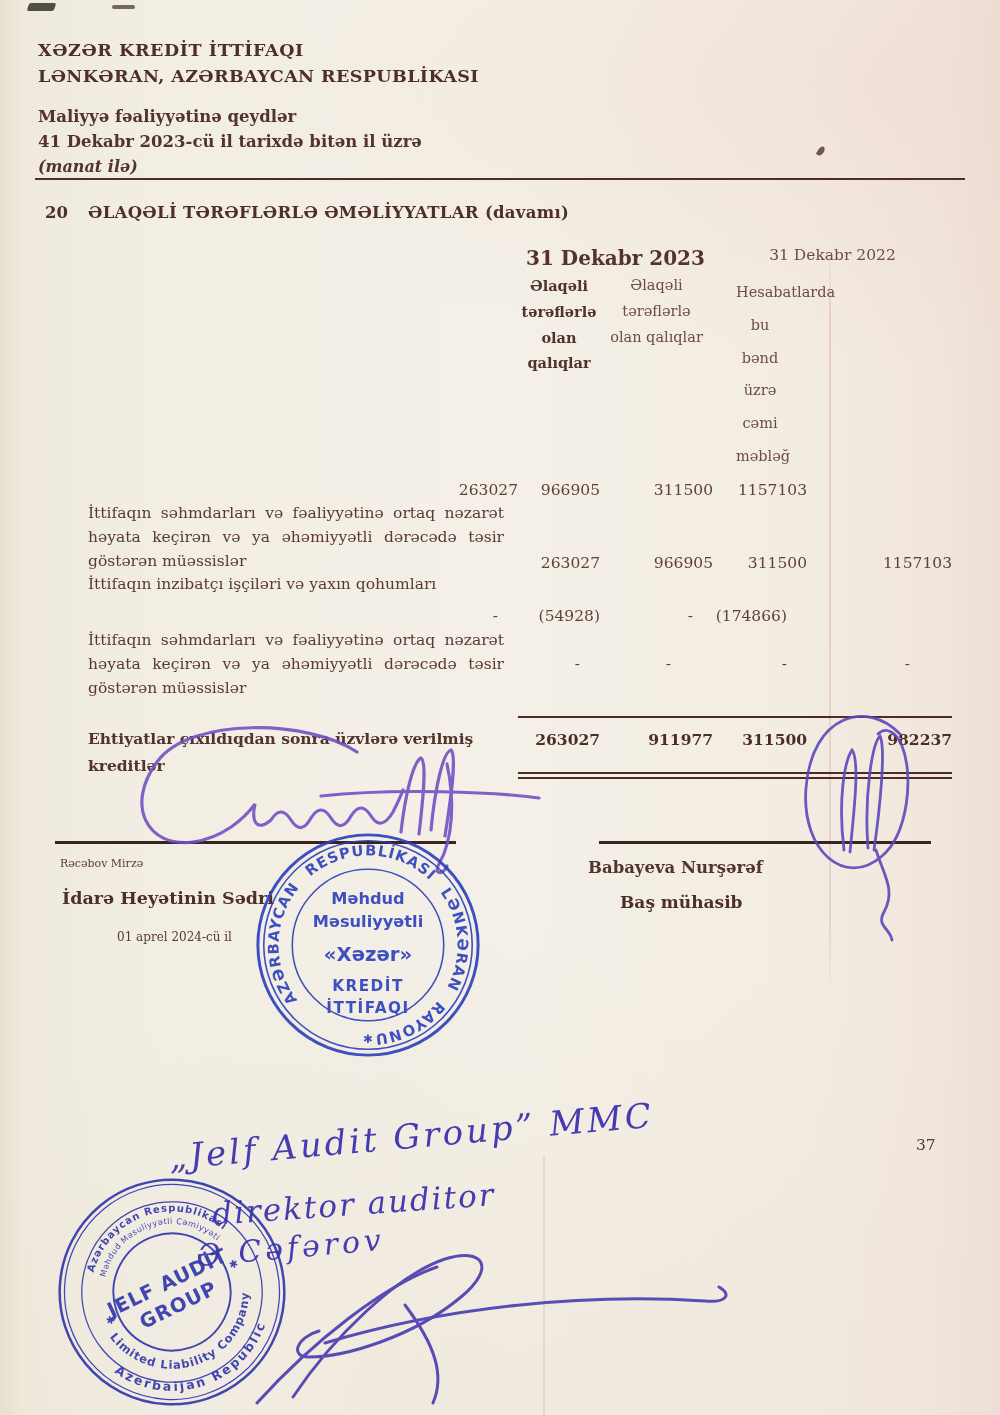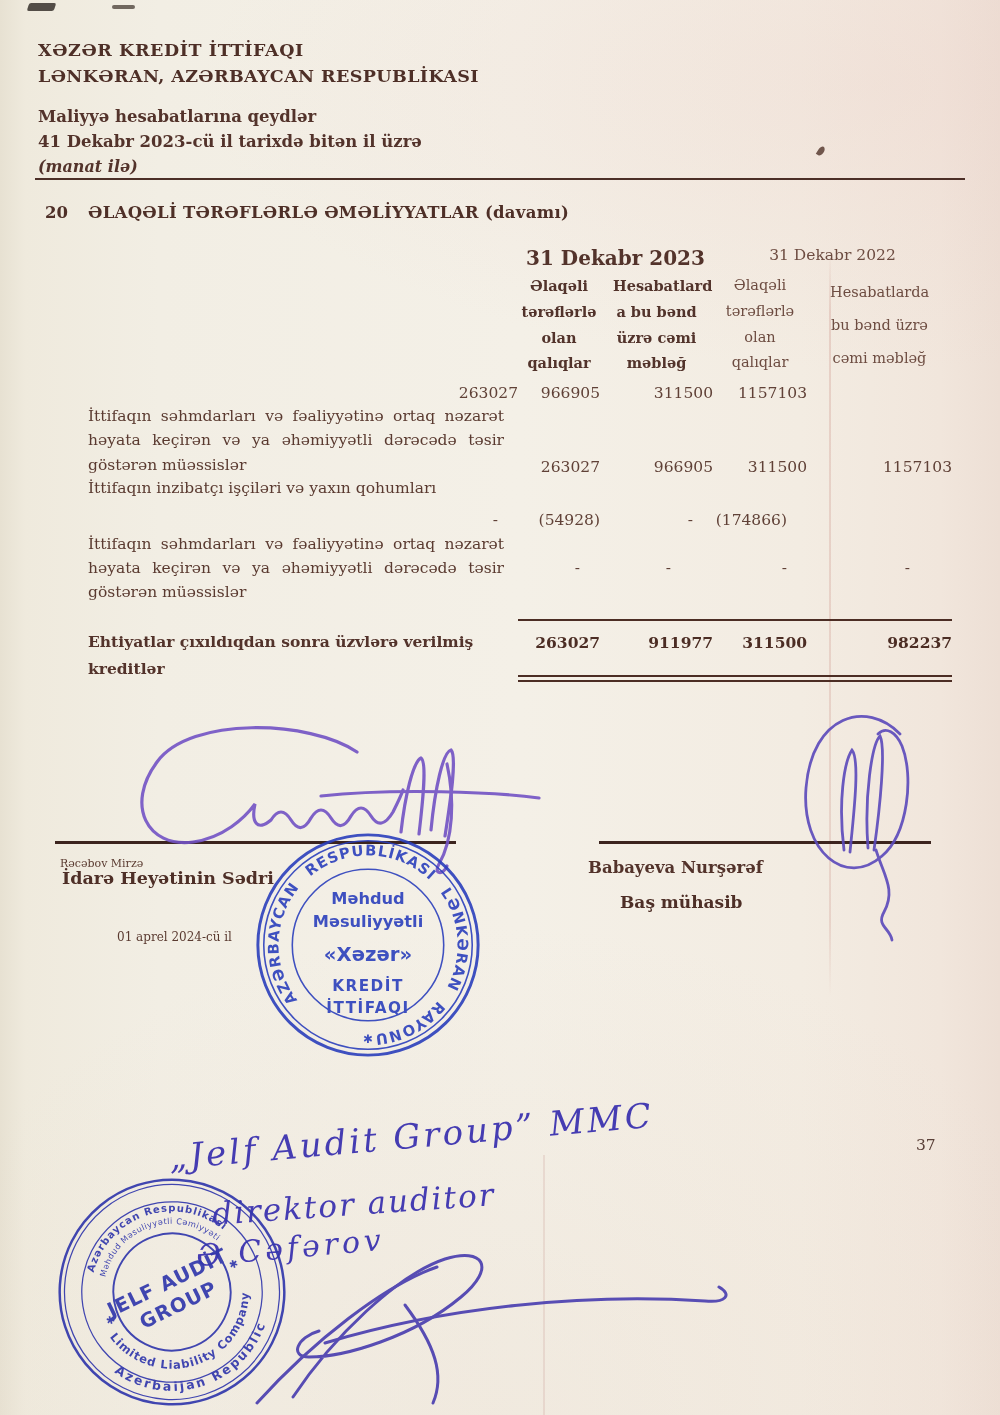--- a/index.html
+++ b/index.html
@@ -59,21 +59,21 @@
   .r6 .lbl { padding-top:9px; line-height:1.75; }
   .tvals { grid-column:2/6; display:grid; grid-template-columns:82px 113px 94px 145px;
            border-top:2.5px solid #4c2d24; border-bottom:7px double #4c2d24;
            padding:12px 0 13px; }
   .tvals .val { font-weight:bold; color:#4c2d24; }
 
   
   .sigline-l { left:55px;  top:841px; width:401px; height:3px; background:#3c241e; }
   .sigline-r { left:599px; top:841px; width:332px; height:3px; background:#3c241e; }
   .name-l  { left:60px;  top:857px; font-size:11px; color:#5a3a30; }
-  .title-l { left:62px;  top:868px; font-size:17.5px; font-weight:bold; color:#4e2f27; }
+  .title-l { left:62px;  top:888px; font-size:17.5px; font-weight:bold; color:#4e2f27; }
   .date-l  { left:117px; top:930px; font-size:12px; color:#5a3a30; }
   .name-r  { left:588px; top:858px; font-size:16.5px; font-weight:bold; color:#53332b; }
   .title-r { left:620px; top:892px; font-size:17px;  font-weight:bold; color:#4e2f27; }
 
   
   .stamp1 { left:250px; top:827px; opacity:.9; }
   .stamp2 { left:52px;  top:1172px; opacity:.92; }
   svg text { font-family:"DejaVu Sans", sans-serif; }
   .s1stroke { fill:none; stroke:#2b3fbc; }
   .s1ring   { font-size:15px; font-weight:bold; letter-spacing:1px; word-spacing:9px; fill:#2b3fbc; }
@@ -115,38 +115,37 @@
 <div class="page">
 
   <div class="a mark1"></div>
   <div class="a mark2"></div>
   <div class="a crease1"></div>
   <div class="a crease2"></div>
   <div class="a inkdot"></div>
 
   <div class="a org1">XƏZƏR KREDİT İTTİFAQI</div>
   <div class="a org2">LƏNKƏRAN, AZƏRBAYCAN RESPUBLİKASI</div>
-  <div class="a notes1">Maliyyə hesabatlarına qeydlər</div>
+  <div class="a notes1">Maliyyə fəaliyyətinə qeydlər</div>
   <div class="a notes2">41 Dekabr 2023-cü il tarixdə bitən il üzrə</div>
   <div class="a manat">(manat ilə)</div>
   <div class="a hrule"></div>
 
   <div class="a secnum">20</div>
   <div class="a sectitle">ƏLAQƏLİ TƏRƏFLƏRLƏ ƏMƏLİYYATLAR (davamı)</div>
 
   <div class="a" id="table">
     <div class="grid">
       <div></div>
       <div class="ph1">31 Dekabr 2023</div>
       <div class="ph2">31 Dekabr 2022</div>
     </div>
     <div class="grid chead">
       <div></div>
       <div class="ch ch1">Əlaqəli tərəflərlə olan qalıqlar</div>
-      <div class="ch ch2">Hesabatlard a bu bənd üzrə cəmi məbləğ</div>
       <div class="ch ch3">Əlaqəli tərəflərlə olan qalıqlar</div>
       <div class="ch ch4">Hesabatlarda bu bənd üzrə cəmi məbləğ</div>
     </div>
 
     <div class="grid r1">
       <div class="val">263027</div>
       <div class="val">966905</div>
       <div class="val">311500</div>
       <div class="val">1157103</div>
     </div>

